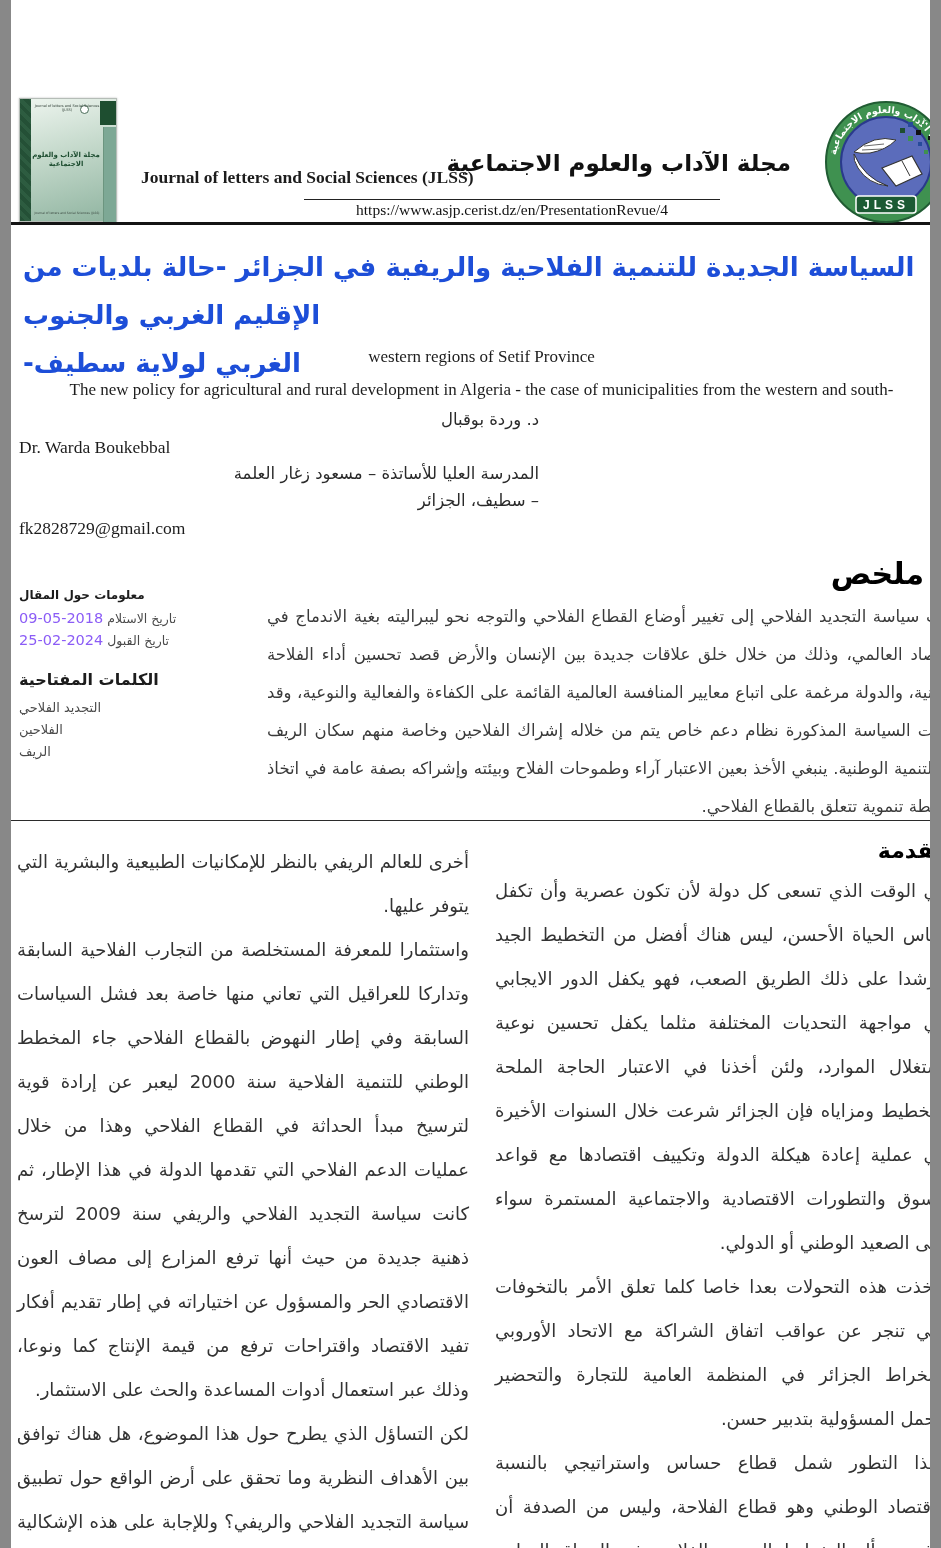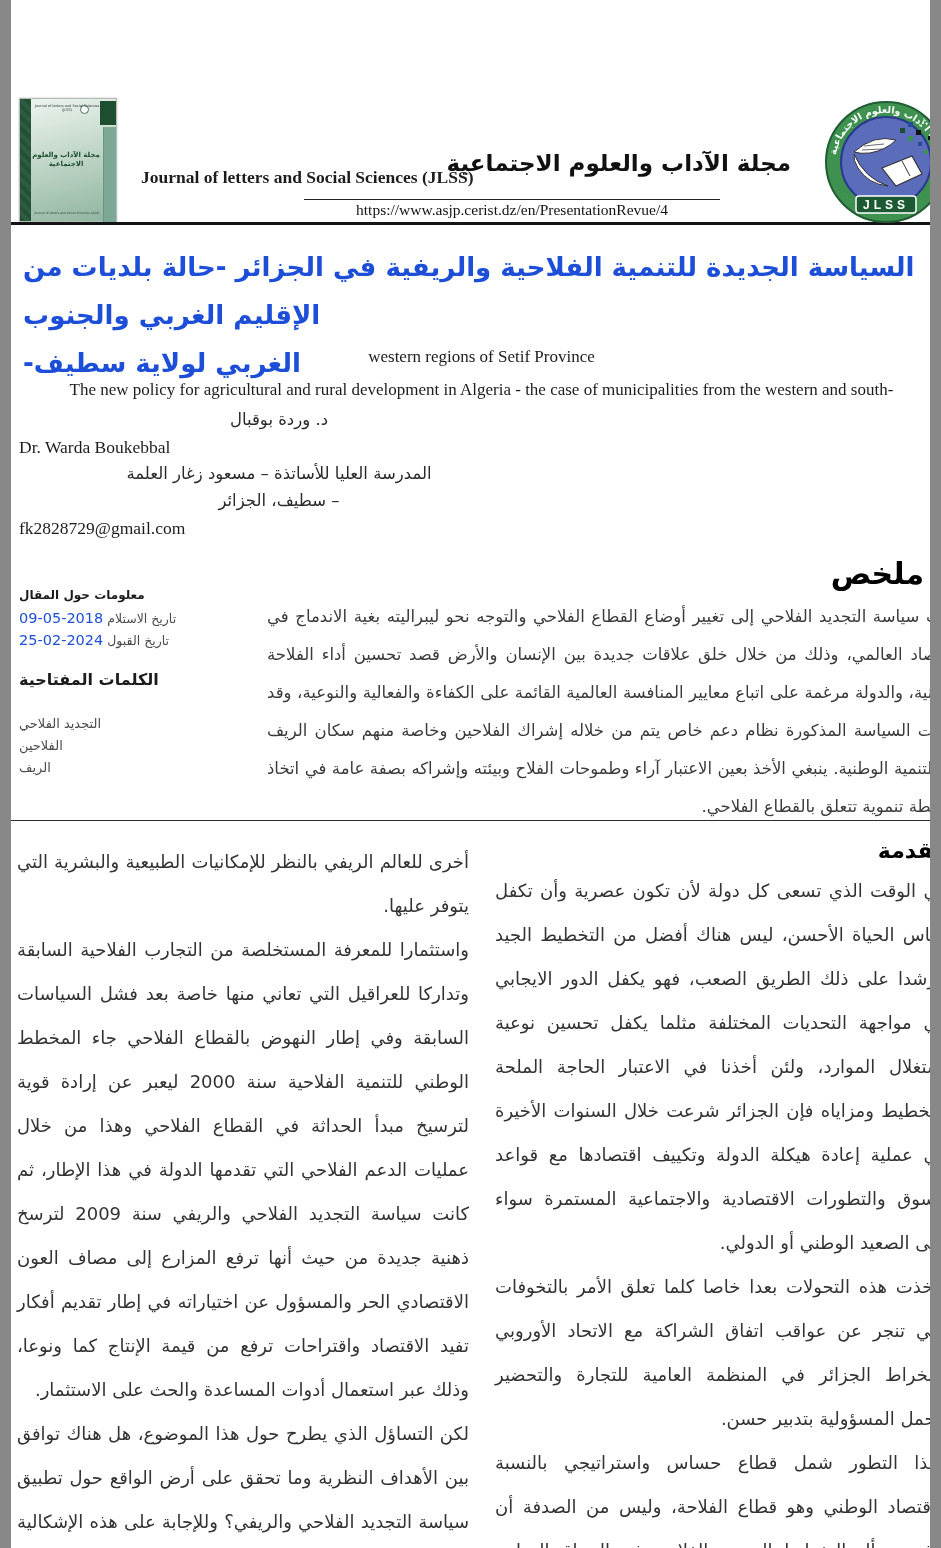--- a/index.html
+++ b/index.html
@@ -67,38 +67,38 @@
   .title-ar {
     position:absolute; left:12px; top:243px; width:901px; direction:rtl;
     text-align:left; font-weight:bold; font-size:26px; line-height:48px; color:#1d4ed8;
   }
   .title-en {
     position:absolute; left:5px; top:340px; width:931px; text-align:center;
     font-family:"Liberation Serif", serif; font-size:17px; line-height:33px; color:#1c1c1c;
   }
   
   .authors { position:absolute; left:8px; top:410px; width:520px; }
-  .authors .ar { direction:rtl; text-align:center; font-size:16.5px; color:#2a2a2a; }
+  .authors .ar { direction:rtl; text-align:right; font-size:16.5px; color:#2a2a2a; }
   .authors .en { font-family:"Liberation Serif", serif; font-size:17.5px; color:#1c1c1c; }
   .authors > div { margin-bottom:7px; line-height:20px; }
   
   .abstract-heading {
     position:absolute; right:6px; top:556px; direction:rtl;
     font-weight:bold; font-size:30px; color:#000;
   }
   .abstract-text {
     position:absolute; left:256px; top:598px; width:697px;
     direction:rtl; text-align:justify; font-size:16.5px; line-height:38px; color:#3a3a3a;
   }
   
   .info { position:absolute; left:8px; top:588px; width:190px; direction:rtl; text-align:left; }
   .info .info-title { font-weight:bold; font-size:12px; color:#1c1c1c; margin-bottom:8px; }
   .info .date-line { font-size:12.5px; color:#4a4a4a; margin-bottom:6px; }
-  .info .date-line .num { font-size:14.5px; color:#1d4ed8; }
-  .info .kw-title { font-weight:bold; font-size:16px; color:#1c1c1c; margin-top:22px; margin-bottom:24px; }
+  .info .date-line .num { font-size:14.5px; color:#8b5cf6; }
+  .info .kw-title { font-weight:bold; font-size:16px; color:#1c1c1c; margin-top:22px; margin-bottom:8px; }
   .info .kw { font-size:13px; color:#4a4a4a; line-height:22px; }
   
   .divider { position:absolute; left:0; top:820px; width:941px; border-top:1.5px solid #2b2b2b; }
   .col { position:absolute; top:838px; width:452px; direction:rtl; }
   .col-right { left:484px; }
   .col-left  { left:6px; top:840px; }
   .intro-heading { font-weight:bold; font-size:22px; color:#000; margin-bottom:6px; }
   .col p {
     text-align:justify; font-size:18px; line-height:44px; color:#333;
   }

